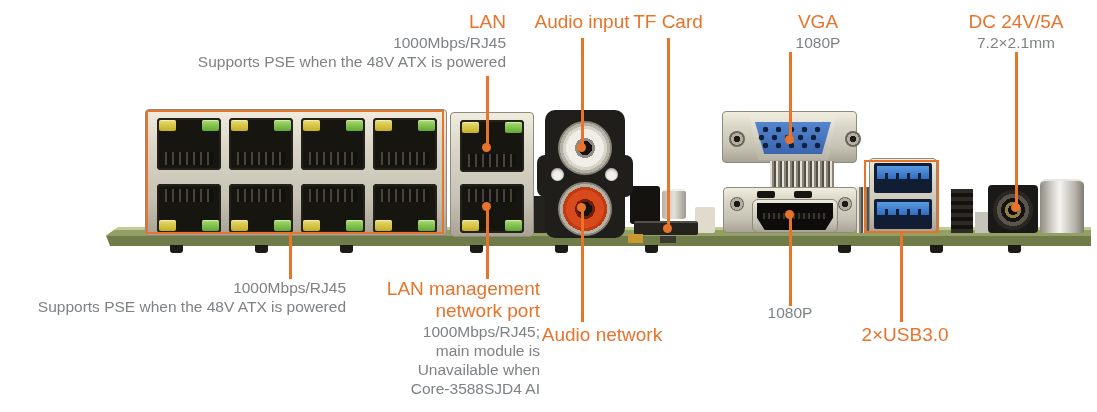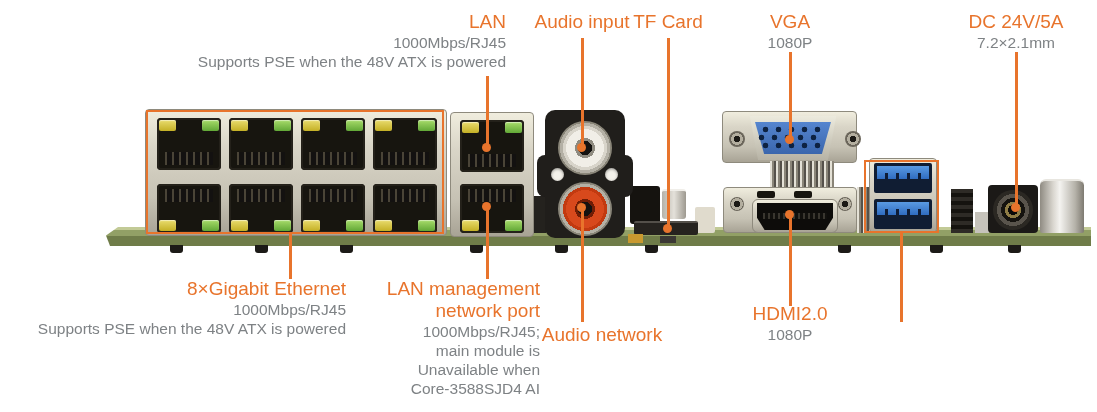--- a/index.html
+++ b/index.html
@@ -226,43 +226,44 @@
     <div class="olabel">LAN</div>
     <div class="sub">1000Mbps/RJ45</div>
     <div class="sub">Supports PSE when the 48V ATX is powered</div>
   </div>
   <div class="callout ta-c" style="left:610px;top:11px;width:116px">
     <div class="olabel">TF Card</div>
   </div>
   <div class="callout ta-c" style="left:512px;top:11px;width:140px">
     <div class="olabel">Audio input</div>
   </div>
-  <div class="callout ta-c" style="left:732px;top:11px;width:116px">
+  <div class="callout ta-c" style="left:760px;top:11px;width:116px">
     <div class="olabel">VGA</div>
     <div class="sub">1080P</div>
   </div>
   <div class="callout ta-c" style="left:948px;top:11px;width:136px">
     <div class="olabel">DC 24V/5A</div>
     <div class="sub">7.2×2.1mm</div>
   </div>
 
   <div class="callout ta-r" style="left:2px;top:278px;width:344px">
-    <div class="olabel">8×Gigabit Ethernet</div>
     <div class="sub">1000Mbps/RJ45</div>
     <div class="sub">Supports PSE when the 48V ATX is powered</div>
   </div>
   <div class="callout ta-r" style="left:352px;top:278px;width:188px">
     <div class="olabel">LAN management
 network port</div>
     <div class="sub">1000Mbps/RJ45;</div>
     <div class="sub">main module is</div>
     <div class="sub">Unavailable when</div>
     <div class="sub">Core-3588SJD4 AI</div>
   </div>
   <div class="callout ta-c" style="left:534px;top:324px;width:136px">
     <div class="olabel">Audio network</div>
   </div>
   <div class="callout ta-c" style="left:732px;top:303px;width:116px">
-    <div class="olabel">HDMI2.0</div>
     <div class="sub">1080P</div>
   </div>
+  <div class="callout ta-c" style="left:843px;top:324px;width:124px">
+    <div class="olabel">2×USB3.0</div>
+  </div>
 
 </div>
 
 </body></html>

